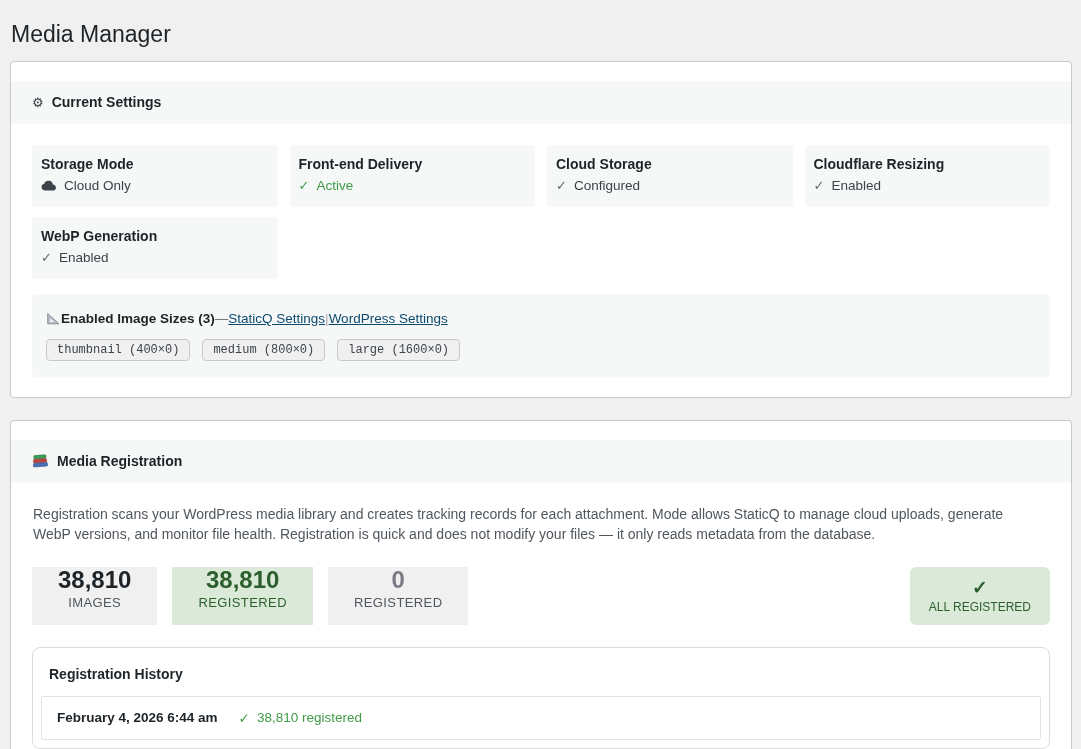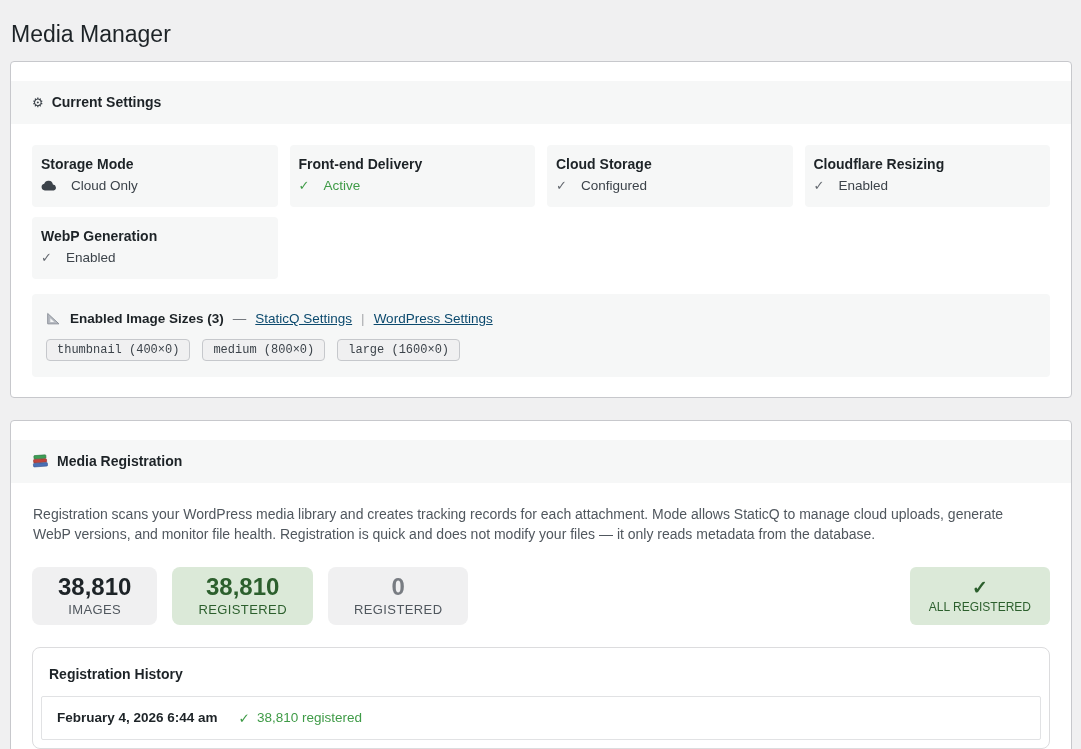--- a/index.html
+++ b/index.html
@@ -51,37 +51,36 @@
     border-radius: 4px;
     padding: 11px 10px 13px 9px;
     min-height: 57px;
   }
   .card-title { font-size: 14px; font-weight: 700; color: #1d2327; margin-bottom: 6px; }
   .card-value {
     font-size: 13.5px;
     color: #3c434a;
     display: flex;
     align-items: center;
-    gap: 14px;
+    gap: 7px;
     line-height: 16px;
   }
   .card-value .check { color: #646970; font-size: 13px; }
   .card-value[data-style="green"] { color: #3f9b47; }
   .card-value[data-style="green"] .check { color: #3f9b47; }
 
   
   .sizes-box {
     margin: 15px 21px 20px;
     background: #f6f7f7;
     border-radius: 4px;
     padding: 17px 14px 16px;
   }
   .sizes-head {
     display: flex;
-    gap: 9px;
     font-size: 13.5px;
     color: #1d2327;
   }
   .sizes-title { font-weight: 700; }
   .sizes-dash { color: #646970; }
   .sizes-link { color: #0c4a6e; text-decoration: underline; }
   .sizes-divider { color: #a7aaad; }
   .tags { display: flex; gap: 12px; margin-top: 13px; }
   .tag {
     font-family: "Liberation Mono", monospace;
@@ -104,25 +103,25 @@
   }
   .stats {
     display: flex;
     align-items: stretch;
     gap: 15px;
     margin: 23px 21px 0;
     height: 58px;
   }
   .stat {
     background: #f0f0f1;
-    border-radius: 8px;
+    border-radius: 0;
     display: flex;
     flex-direction: column;
     align-items: center;
-    justify-content: center;
+    justify-content: flex-start;
     padding: 0 26px;
     min-width: 120px;
   }
   .stat-value { font-size: 24px; font-weight: 700; line-height: 26px; color: #1d2327; }
   .stat-label { font-size: 13px; color: #50575e; margin-top: 2px; letter-spacing: 0.4px; }
   .stat[data-style="green"] { background: #dbe9d8; }
   .stat[data-style="green"] .stat-value,
   .stat[data-style="green"] .stat-label { color: #2c5f2d; }
   .stat[data-style="blue"] { background: #e3edfa; border-left: 4px solid #4a77bd; }
   .stat[data-style="muted"] .stat-value { color: #787c82; }

